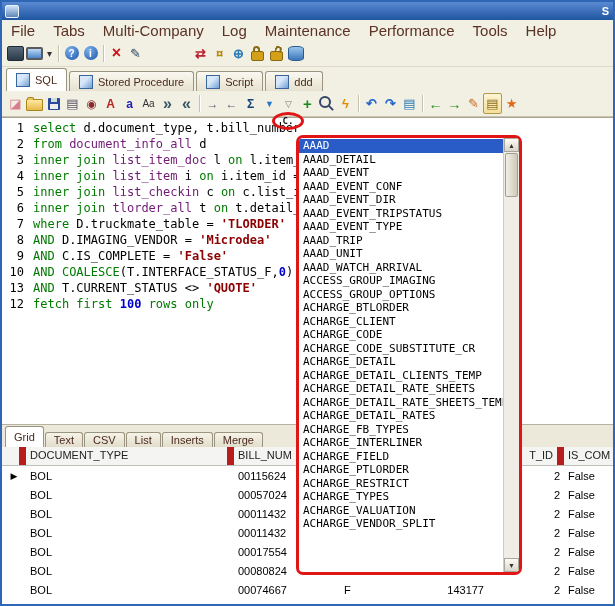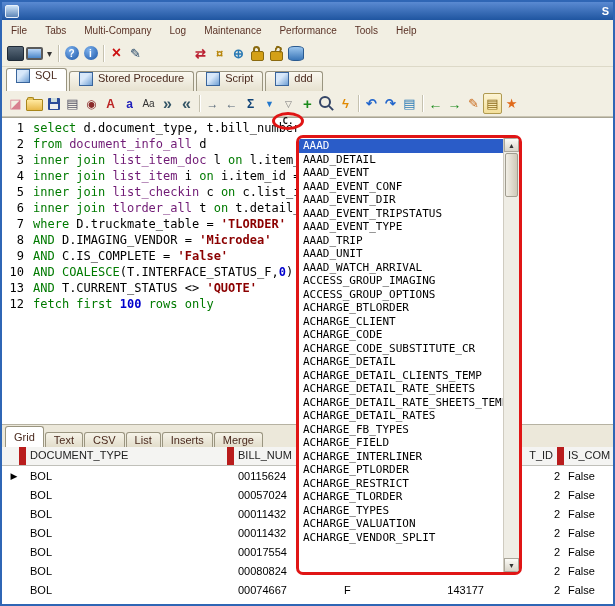--- a/index.html
+++ b/index.html
@@ -5,32 +5,32 @@
   html,body{margin:0;padding:0;background:#fff;}
   :root{
     --ann:#e01515; --sel:#2a5cc8; --kw:#007a00; --str:#8b0000; --num:#0000cd;
   }
   .window{position:relative;width:615px;height:606px;border:2px solid #2f66b5;box-sizing:border-box;
     background:#f2efe3;overflow:hidden;display:flex;flex-direction:column;
     font-family:"Liberation Sans",sans-serif;}
   .titlebar{height:18px;flex:none;background:linear-gradient(#5a8ad2,#1f55a0);display:flex;align-items:center;padding:0 3px;}
   .app-ico{width:12px;height:11px;background:linear-gradient(#cfe4f8,#5d86b8);border:1px solid #e8f0fa;border-radius:2px;flex:none;}
   .title-text{margin-left:auto;color:#fff;font-size:11px;font-weight:bold;padding-right:1px;white-space:nowrap;}
-  .menubar{height:20px;flex:none;display:flex;align-items:center;font-size:10px;color:#5a3226;}
+  .menubar{height:20px;flex:none;display:flex;align-items:center;font-size:15px;color:#5a3226;}
   .menu-item{padding:2px 9px;white-space:nowrap;}
   .toolbar{display:flex;align-items:center;padding:0 4px;flex:none;}
   .tb1{height:26px;border-bottom:1px solid #ddd9c8;}
   .tb2{height:25px;border-bottom:1px solid #c9c4b2;}
   .tbtn{width:19px;height:21px;display:flex;align-items:center;justify-content:center;flex:none;}
   .tbtn.narrow{width:11px;}
   .tsep{width:1px;height:17px;background:#c6c2b0;box-shadow:1px 0 0 #ffffff;margin:0 3px;flex:none;}
   .tgap{width:46px;flex:none;}
   .pressed{border:1px solid #b09a50;background:linear-gradient(#fdf4d4,#f3df9a);border-radius:2px;box-sizing:border-box;}
   .tabbar{height:24px;flex:none;display:flex;align-items:flex-end;padding:0 4px;}
-  .tab{display:flex;gap:5px;height:20px;padding:0 9px;margin-right:2px;font-size:11px;color:#4a2a1e;
+  .tab{display:flex;align-items:center;gap:5px;height:20px;padding:0 9px;margin-right:2px;font-size:11px;color:#4a2a1e;
     background:linear-gradient(#faf8f0,#e6e1cf);border:1px solid #9a9580;border-bottom:none;border-radius:3px 3px 0 0;white-space:nowrap;box-sizing:border-box;}
   .tab.sel{height:23px;background:#fff;}
   .tab-ic{width:12px;height:12px;border:1px solid #39659c;background:linear-gradient(135deg,#d8e8fa 40%,#6e9fd4);flex:none;}
   .editor{position:relative;height:307px;flex:none;background:#fff;border-top:1px solid #a8a494;
     font-family:"DejaVu Sans Mono",monospace;font-size:12px;line-height:16px;padding:2px 0 0 2px;overflow:hidden;box-sizing:border-box;}
   .line{white-space:pre;height:16px;}
   .ln{display:inline-block;width:20px;margin-right:9px;text-align:right;color:#000;}
   .tok-pl{color:#000;}
   .tok-kw{color:var(--kw);}
   .tok-tbl{font-weight:normal;color:#701a75;}
@@ -377,25 +377,24 @@
         <div class="dd-item">ACHARGE_BTLORDER</div>
         <div class="dd-item">ACHARGE_CLIENT</div>
         <div class="dd-item">ACHARGE_CODE</div>
         <div class="dd-item">ACHARGE_CODE_SUBSTITUTE_CR</div>
         <div class="dd-item">ACHARGE_DETAIL</div>
         <div class="dd-item">ACHARGE_DETAIL_CLIENTS_TEMP</div>
         <div class="dd-item">ACHARGE_DETAIL_RATE_SHEETS</div>
         <div class="dd-item">ACHARGE_DETAIL_RATE_SHEETS_TEMP</div>
         <div class="dd-item">ACHARGE_DETAIL_RATES</div>
         <div class="dd-item">ACHARGE_FB_TYPES</div>
+        <div class="dd-item">ACHARGE_INTERLINER</div>
         <div class="dd-item">ACHARGE_FIELD</div>
-        <div class="dd-item">ACHARGE_INTERLINER</div>
         <div class="dd-item">ACHARGE_PTLORDER</div>
         <div class="dd-item">ACHARGE_RESTRICT</div>
-        <div class="dd-item">ACHARGE_TLORDER</div>
         <div class="dd-item">ACHARGE_TYPES</div>
         <div class="dd-item">ACHARGE_VALUATION</div>
         <div class="dd-item">ACHARGE_VENDOR_SPLIT</div>
       </div>
     <div class="dd-scroll">
       <div class="dd-arr">▲</div>
       <div class="dd-thumb"></div>
       <div class="dd-fill"></div>
       <div class="dd-arr">▼</div>
     </div>

